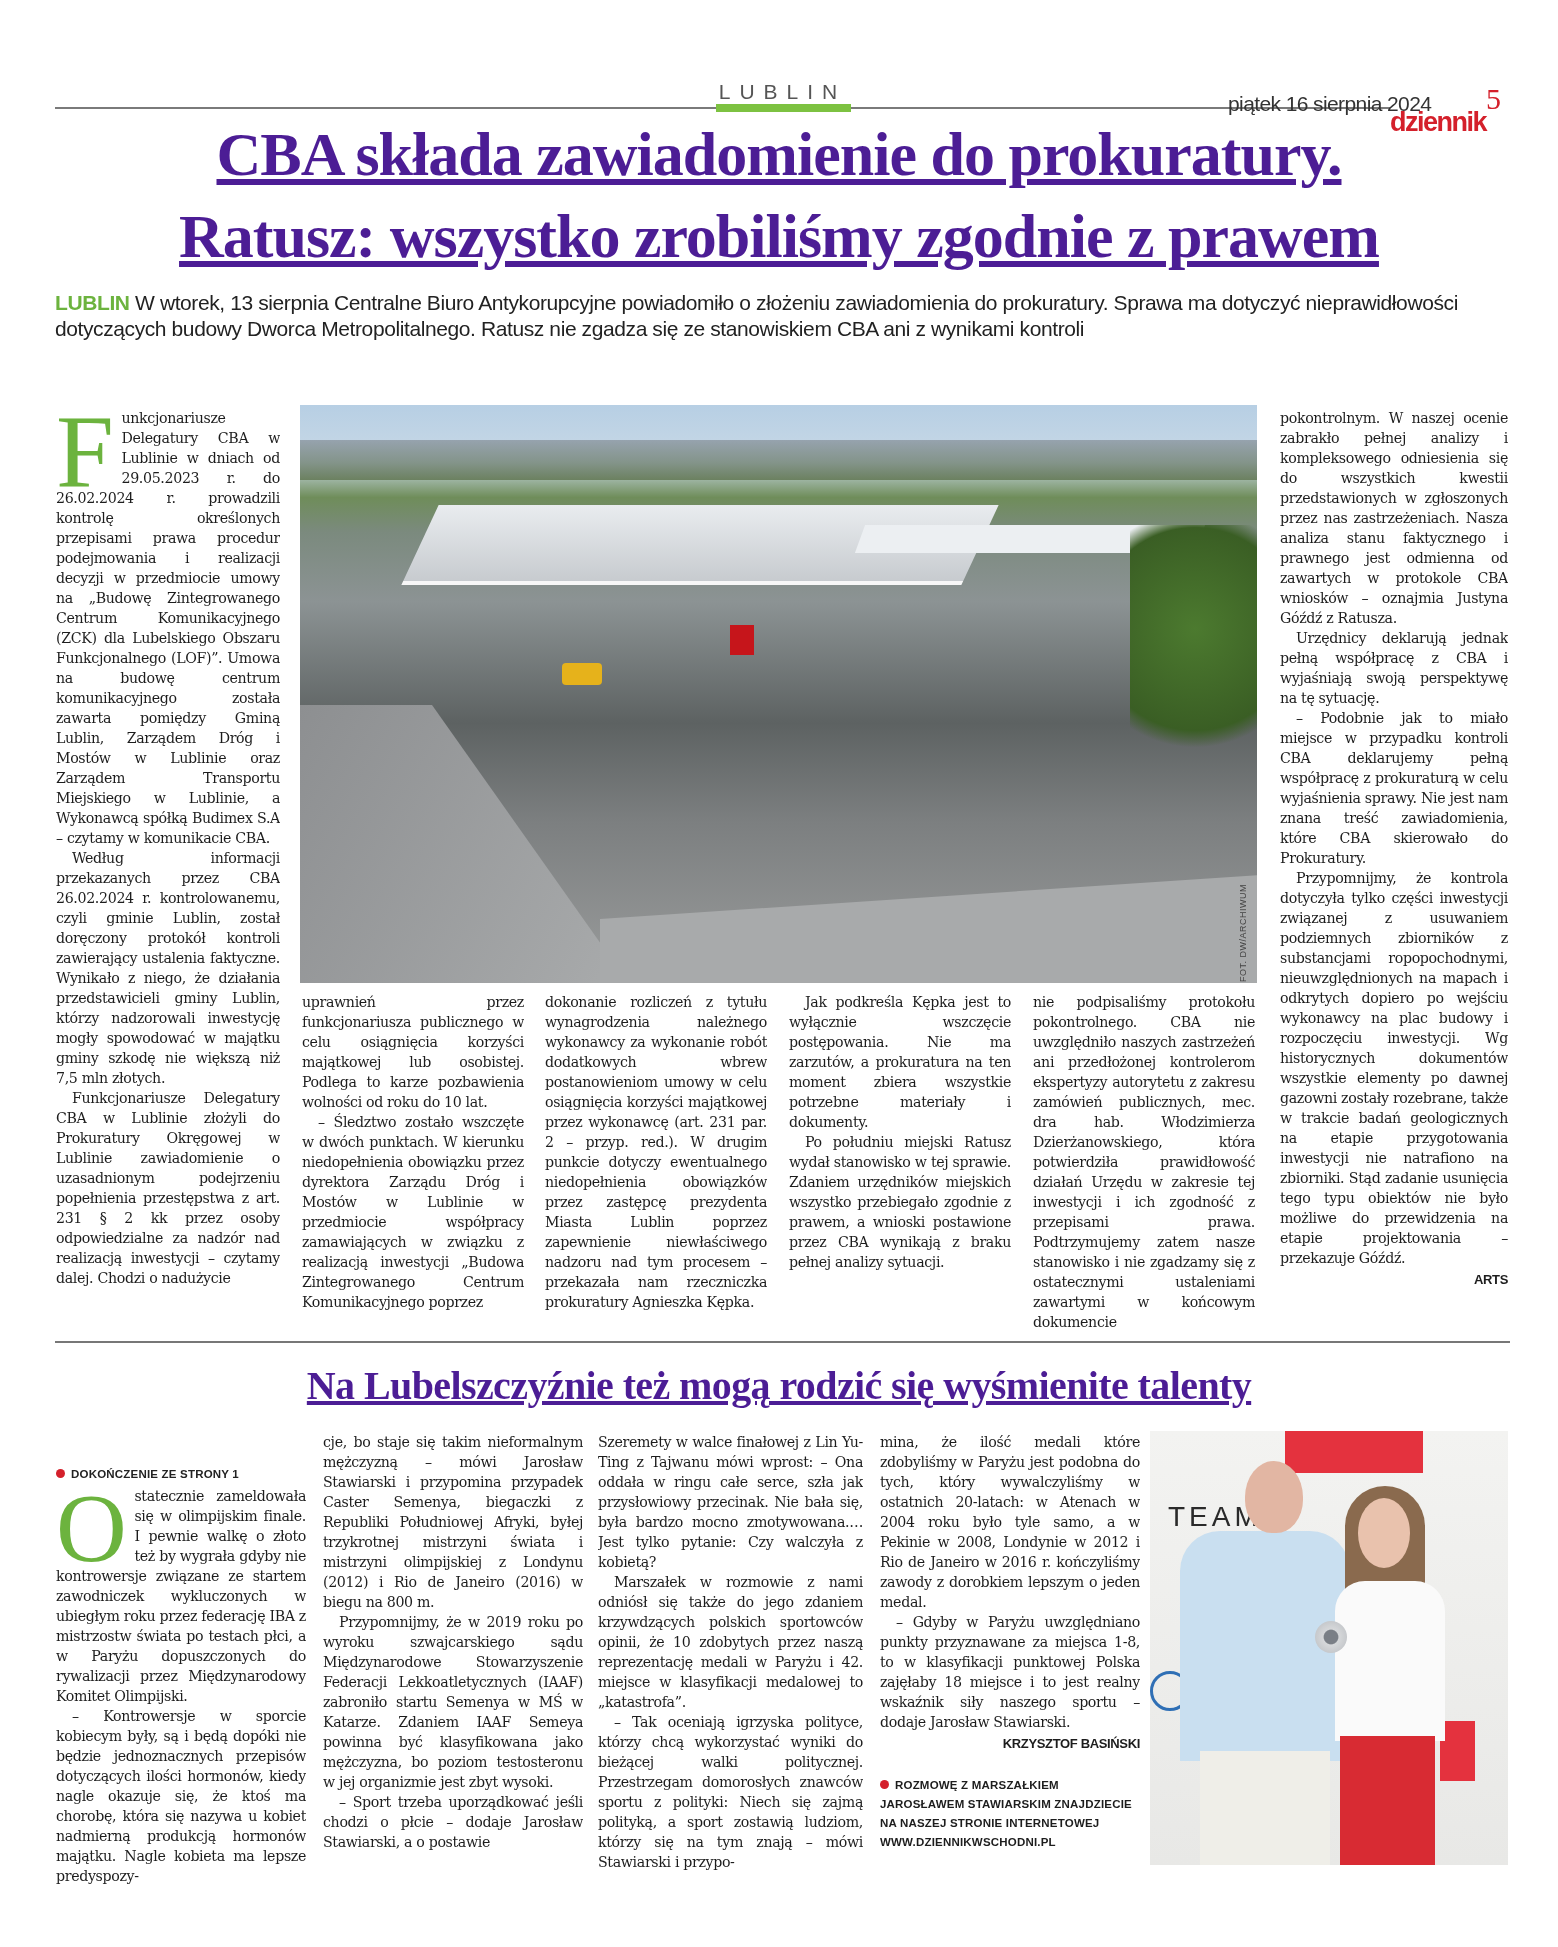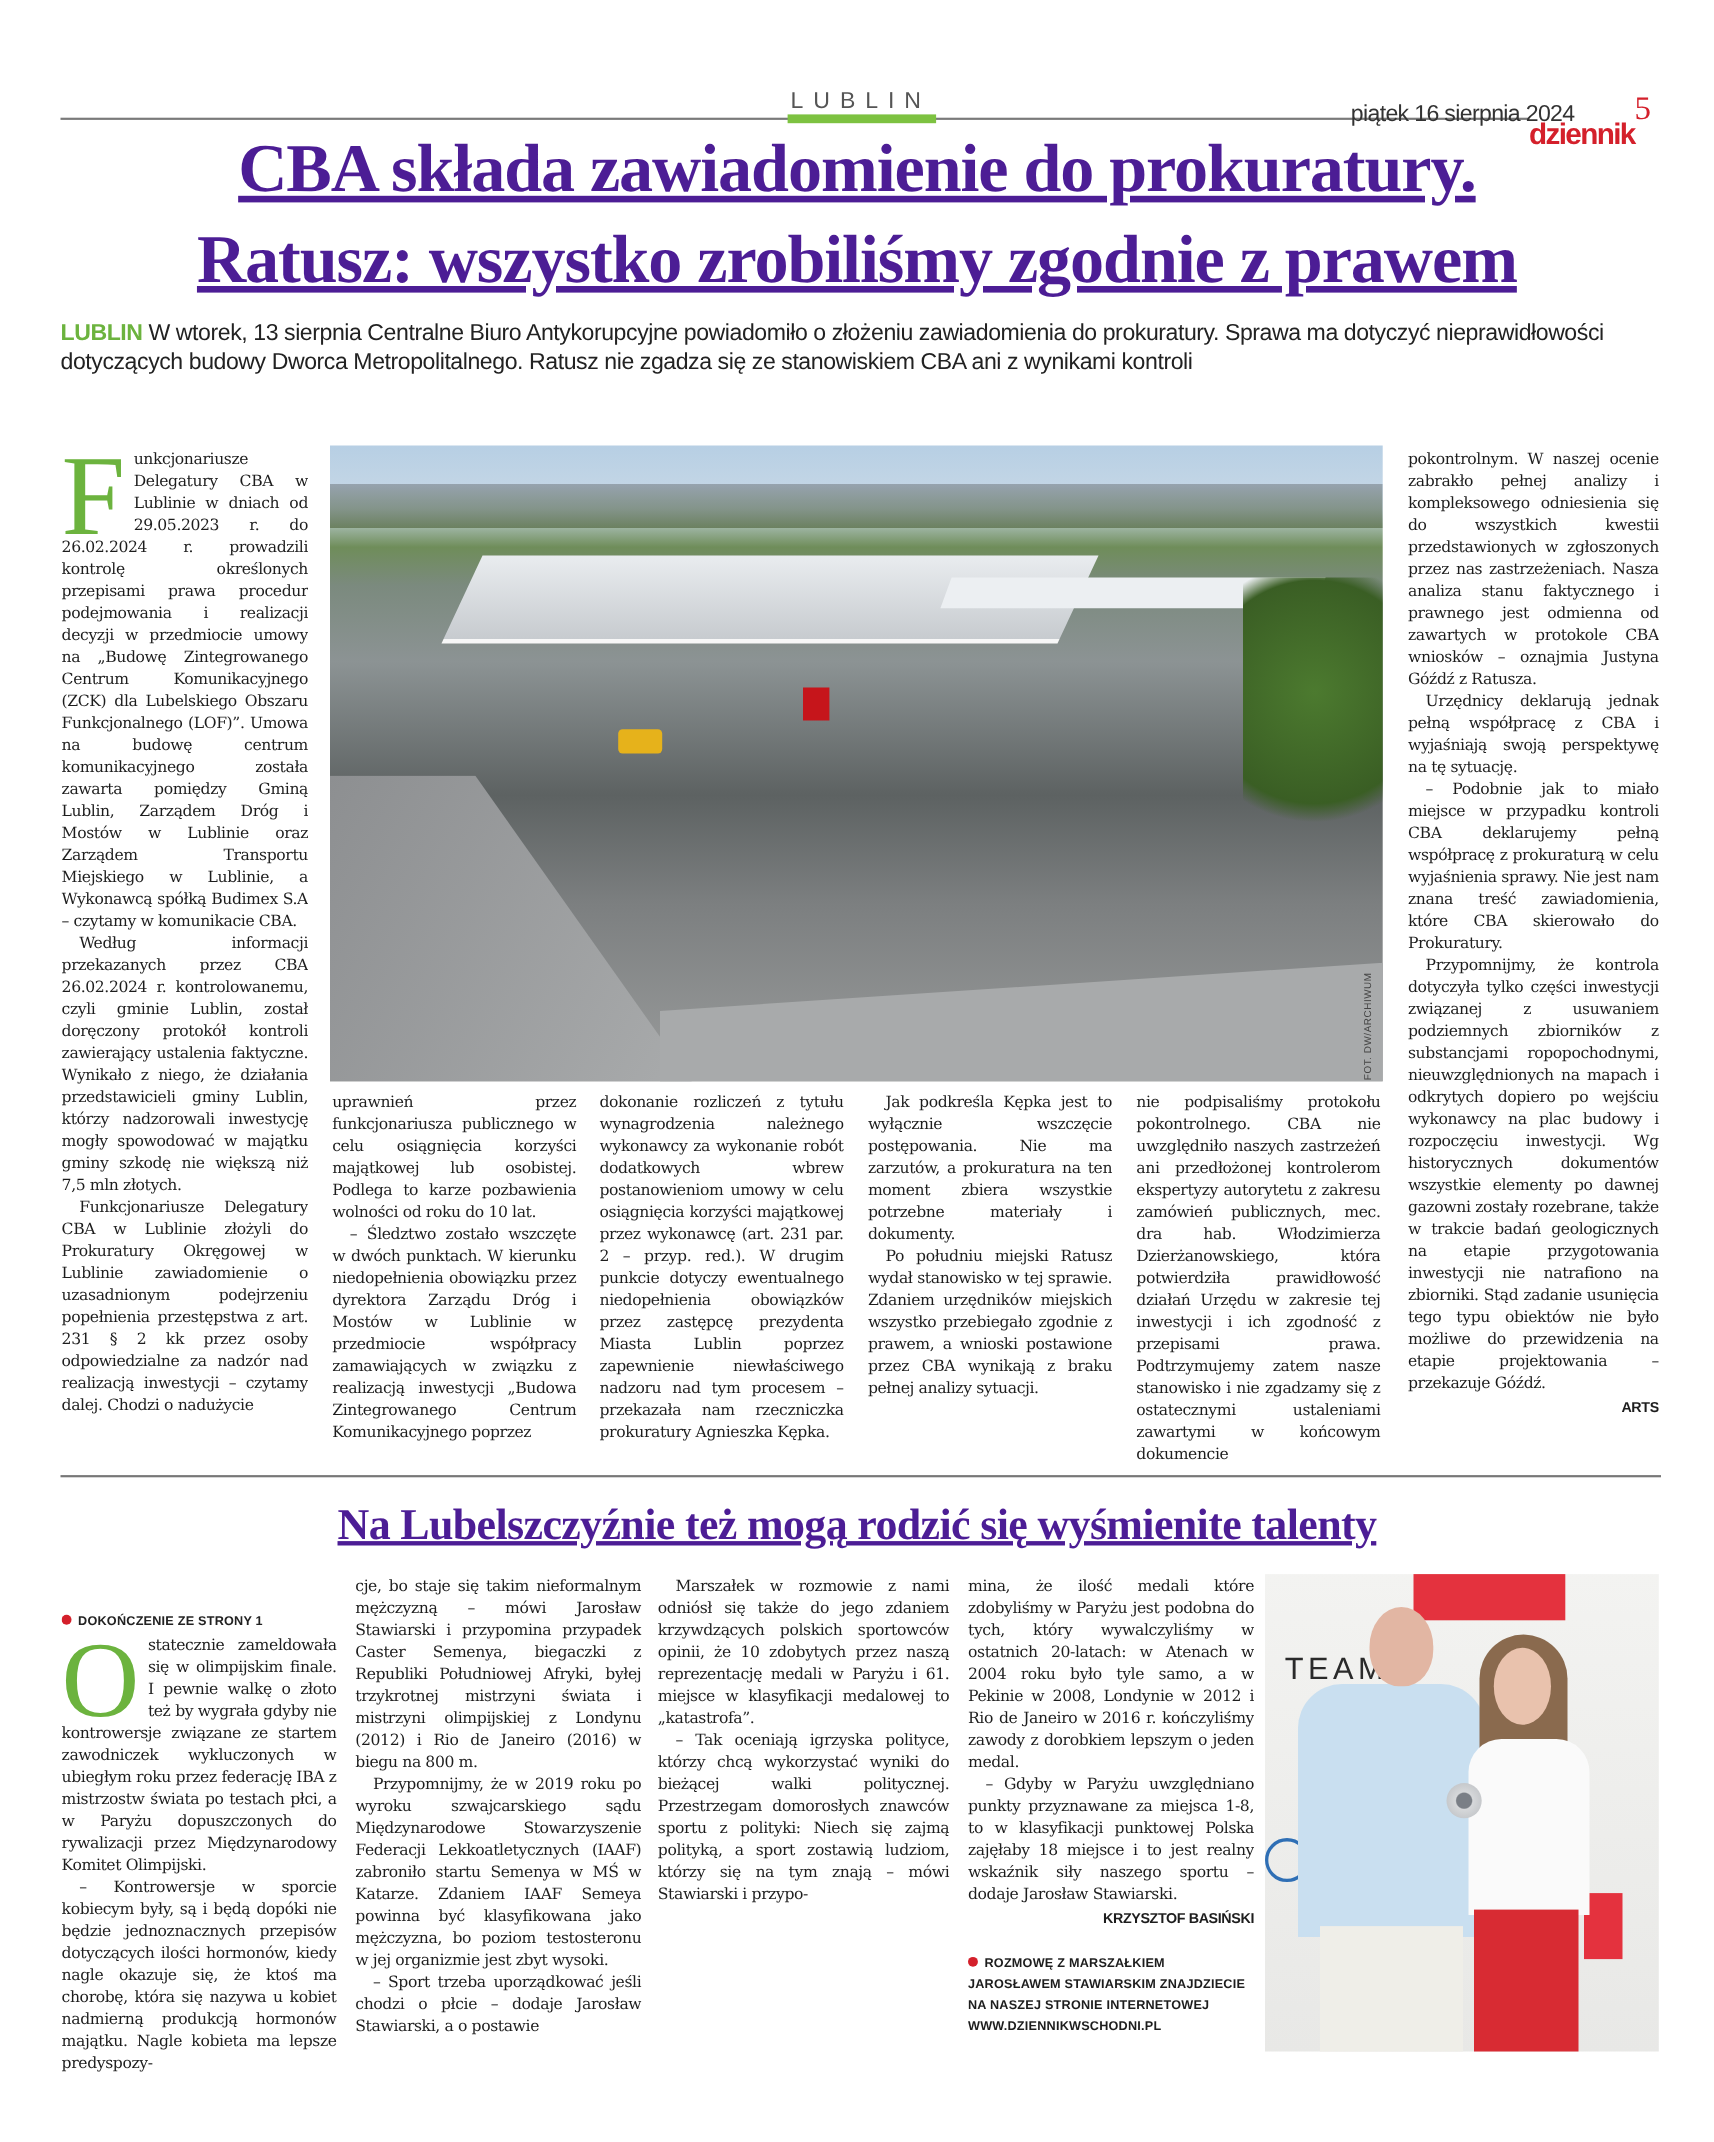--- a/index.html
+++ b/index.html
@@ -163,21 +163,22 @@
   <div class="cont"><span class="bullet"></span><span>Dokończenie ze strony 1</span></div>
   <p class="noindent"><span class="dropcap-o">O</span><span>statecznie zameldowała się w olimpijskim finale. I pewnie walkę o złoto też by wygrała gdyby nie kontrowersje związane ze startem zawodniczek wykluczonych w ubiegłym roku przez federację IBA z mistrzostw świata po testach płci, a w Paryżu dopuszczonych do rywalizacji przez Międzynarodowy Komitet Olimpijski.</span></p>
   <p>– Kontrowersje w sporcie kobiecym były, są i będą dopóki nie będzie jednoznacznych przepisów dotyczących ilości hormonów, kiedy nagle okazuje się, że ktoś ma chorobę, która się nazywa u kobiet nadmierną produkcją hormonów majątku. Nagle kobieta ma lepsze predyspozy-</p>
 </div>
 <div class="col d2">
   <p class="noindent">cje, bo staje się takim nieformalnym mężczyzną – mówi Jarosław Stawiarski i przypomina przypadek Caster Semenya, biegaczki z Republiki Południowej Afryki, byłej trzykrotnej mistrzyni świata i mistrzyni olimpijskiej z Londynu (2012) i Rio de Janeiro (2016) w biegu na 800 m.</p>
   <p>Przypomnijmy, że w 2019 roku po wyroku szwajcarskiego sądu Międzynarodowe Stowarzyszenie Federacji Lekkoatletycznych (IAAF) zabroniło startu Semenya w MŚ w Katarze. Zdaniem IAAF Semeya powinna być klasyfikowana jako mężczyzna, bo poziom testosteronu w jej organizmie jest zbyt wysoki.</p>
   <p>– Sport trzeba uporządkować jeśli chodzi o płcie – dodaje Jarosław Stawiarski, a o postawie</p>
 </div>
 <div class="col d3">
-  <p>Marszałek w rozmowie z nami odniósł się także do jego zdaniem krzywdzących polskich sportowców opinii, że 10 zdobytych przez naszą reprezentację medali w Paryżu i 61. miejsce w klasyfikacji medalowej to „katastrofa”.</p>
+  <p class="noindent">Szeremety w walce finałowej z Lin Yu-Ting z Tajwanu mówi wprost: – Ona oddała w ringu całe serce, szła jak przysłowiowy przecinak. Nie bała się, była bardzo mocno zmotywowana.… Jest tylko pytanie: Czy walczyła z kobietą?</p>
+  <p>Marszałek w rozmowie z nami odniósł się także do jego zdaniem krzywdzących polskich sportowców opinii, że 10 zdobytych przez naszą reprezentację medali w Paryżu i 42. miejsce w klasyfikacji medalowej to „katastrofa”.</p>
   <p>– Tak oceniają igrzyska polityce, którzy chcą wykorzystać wyniki do bieżącej walki politycznej. Przestrzegam domorosłych znawców sportu z polityki: Niech się zajmą polityką, a sport zostawią ludziom, którzy się na tym znają – mówi Stawiarski i przypo-</p>
 </div>
 <div class="col d4">
   <p class="noindent">mina, że ilość medali które zdobyliśmy w Paryżu jest podobna do tych, który wywalczyliśmy w ostatnich 20-latach: w Atenach w 2004 roku było tyle samo, a w Pekinie w 2008, Londynie w 2012 i Rio de Janeiro w 2016 r. kończyliśmy zawody z dorobkiem lepszym o jeden medal.</p>
   <p>– Gdyby w Paryżu uwzględniano punkty przyznawane za miejsca 1-8, to w klasyfikacji punktowej Polska zajęłaby 18 miejsce i to jest realny wskaźnik siły naszego sportu – dodaje Jarosław Stawiarski.</p>
   <div class="sign">KRZYSZTOF BASIŃSKI</div>
   <div class="note"><span class="bullet"></span><span>Rozmowę z marszałkiem Jarosławem Stawiarskim znajdziecie na naszej stronie internetowej www.dziennikwschodni.pl</span></div>
 </div>
 
 <div class="photo-medal">

